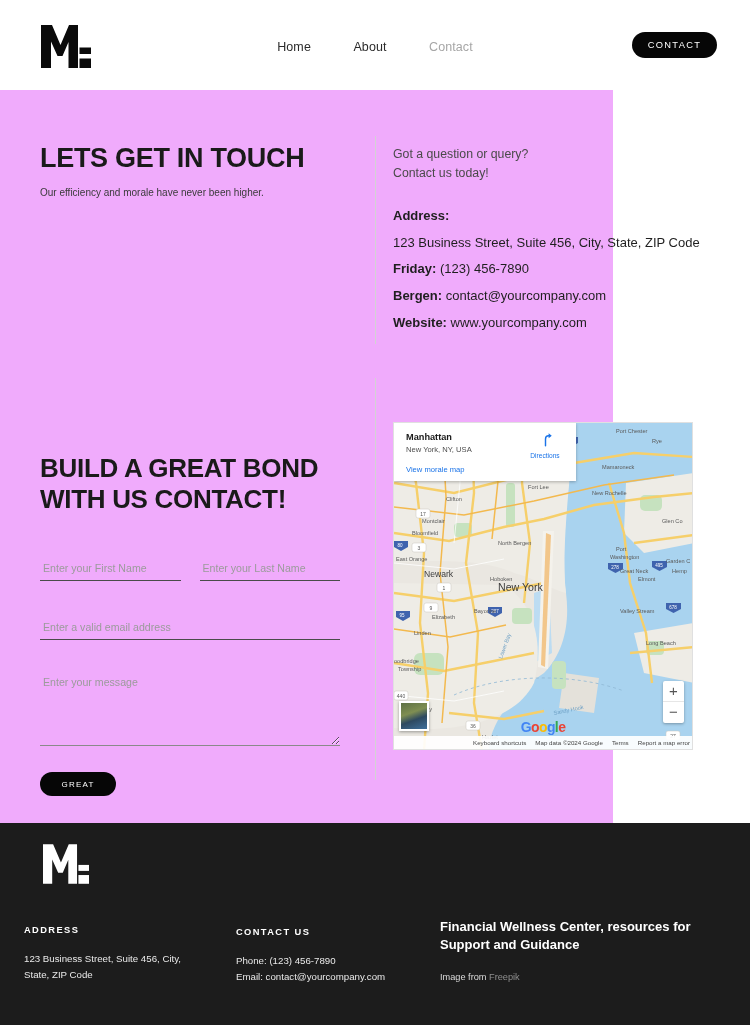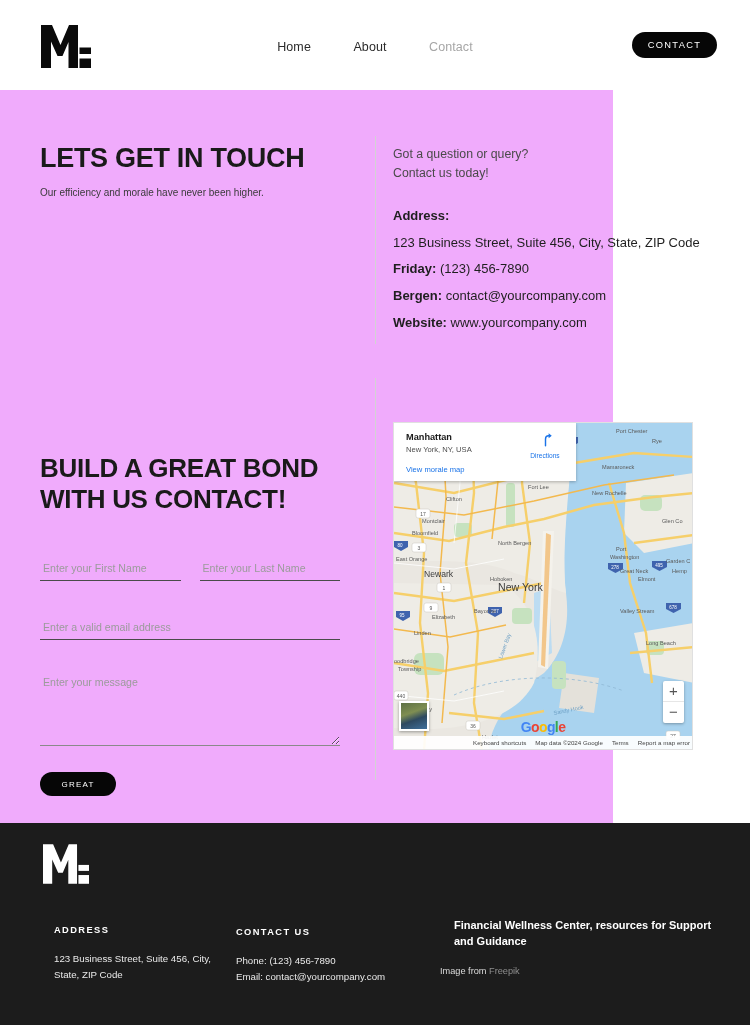--- a/index.html
+++ b/index.html
@@ -173,29 +173,29 @@
   }
 
   
   .footer {
     position: absolute; left: 0; top: 823px;
     width: 750px; height: 202px;
     background: #1c1c1c; color: #ffffff;
   }
   .flogo { position: absolute; left: 43px; top: 21px; width: 46px; height: 40px; }
   .fcol { position: absolute; }
-  .fcol.c1 { left: 54px; top: 102px; width: 170px; }
+  .fcol.c1 { left: 24px; top: 102px; width: 170px; }
   .fcol.c2 { left: 236px; top: 104px; width: 190px; }
   .fcol.c3 { left: 440px; top: 95px; width: 275px; }
   .fhead {
     font-size: 9.3px; font-weight: 700; letter-spacing: 1.4px;
     color: #ffffff; margin-bottom: 16px;
   }
   .fbody { font-size: 9.7px; line-height: 1.62; color: #e9e9e9; }
-  .fbold { font-size: 11px; font-weight: 700; line-height: 1.42; color:#ffffff;margin-left:14px; }
+  .fbold { font-size: 13px; font-weight: 700; line-height: 1.42; color:#ffffff; }
   .fcredit { font-size: 9.2px; color: #dcdcdc; margin-top: 17px; }
   .fcredit a { color: #8f8f8f; text-decoration: none; }
 </style>
 </head>
 <body>
 
 <div class="page">
 
   <div class="header">
     <div class="logo">

